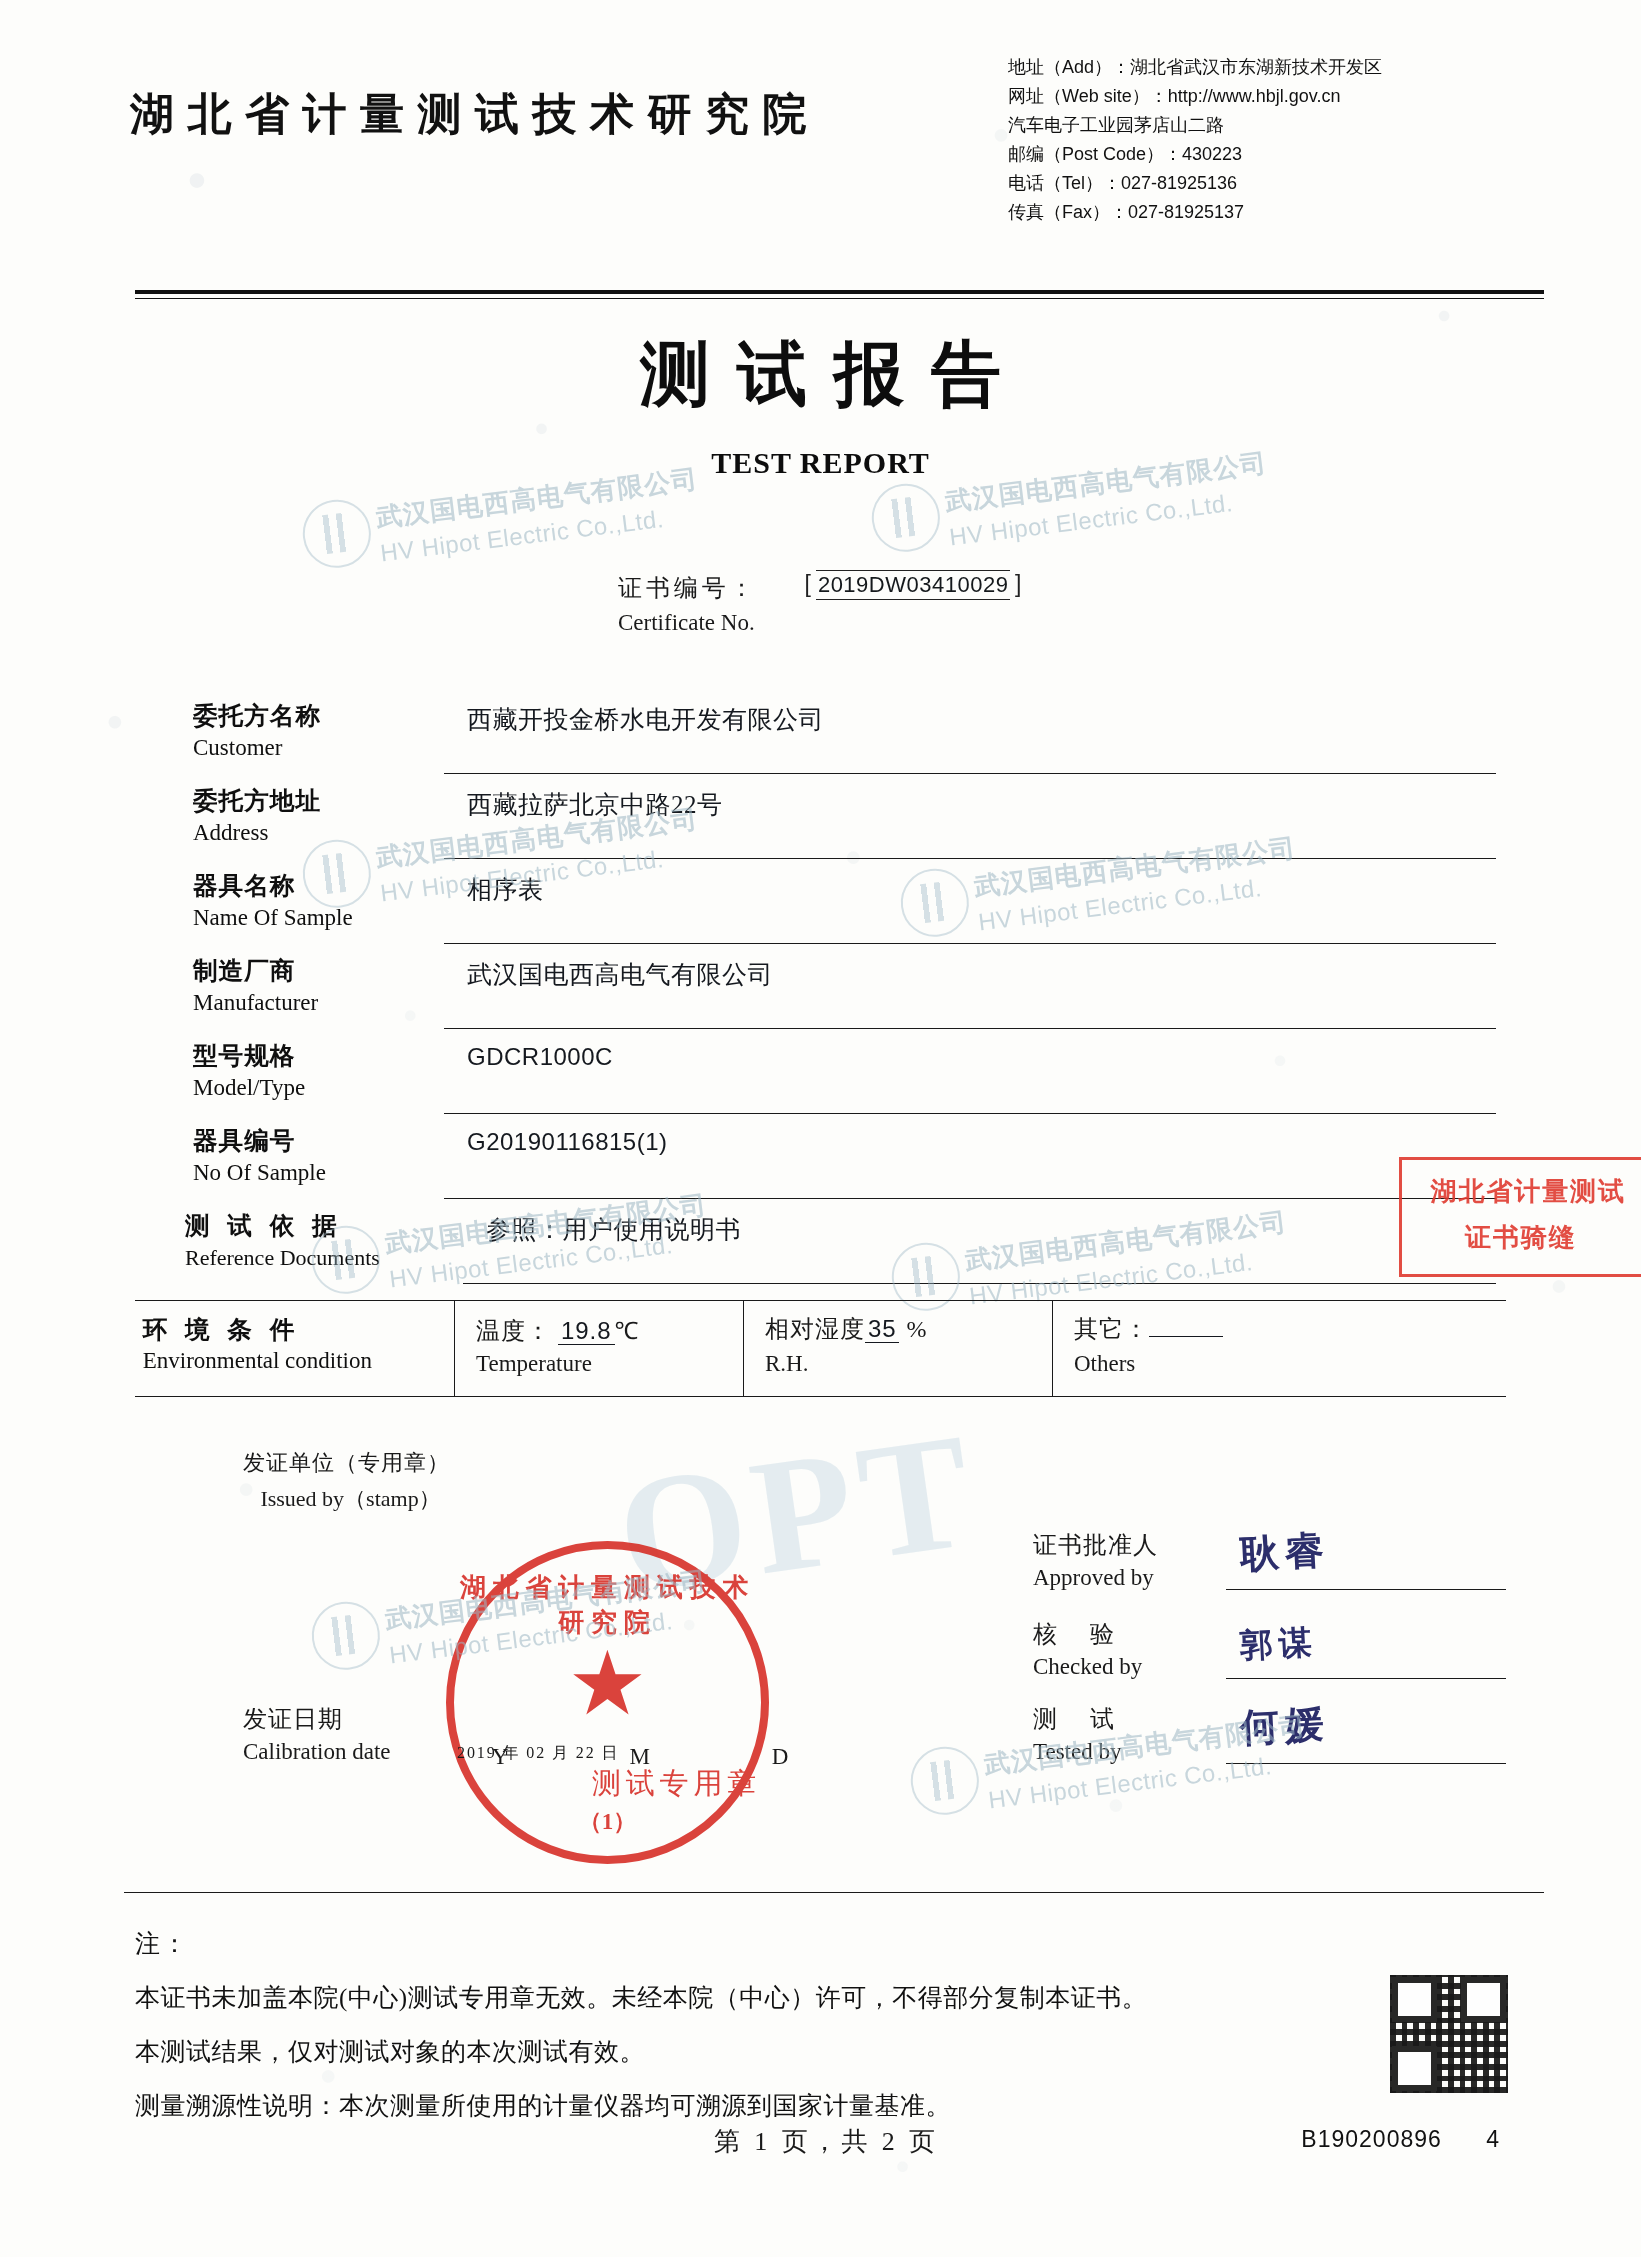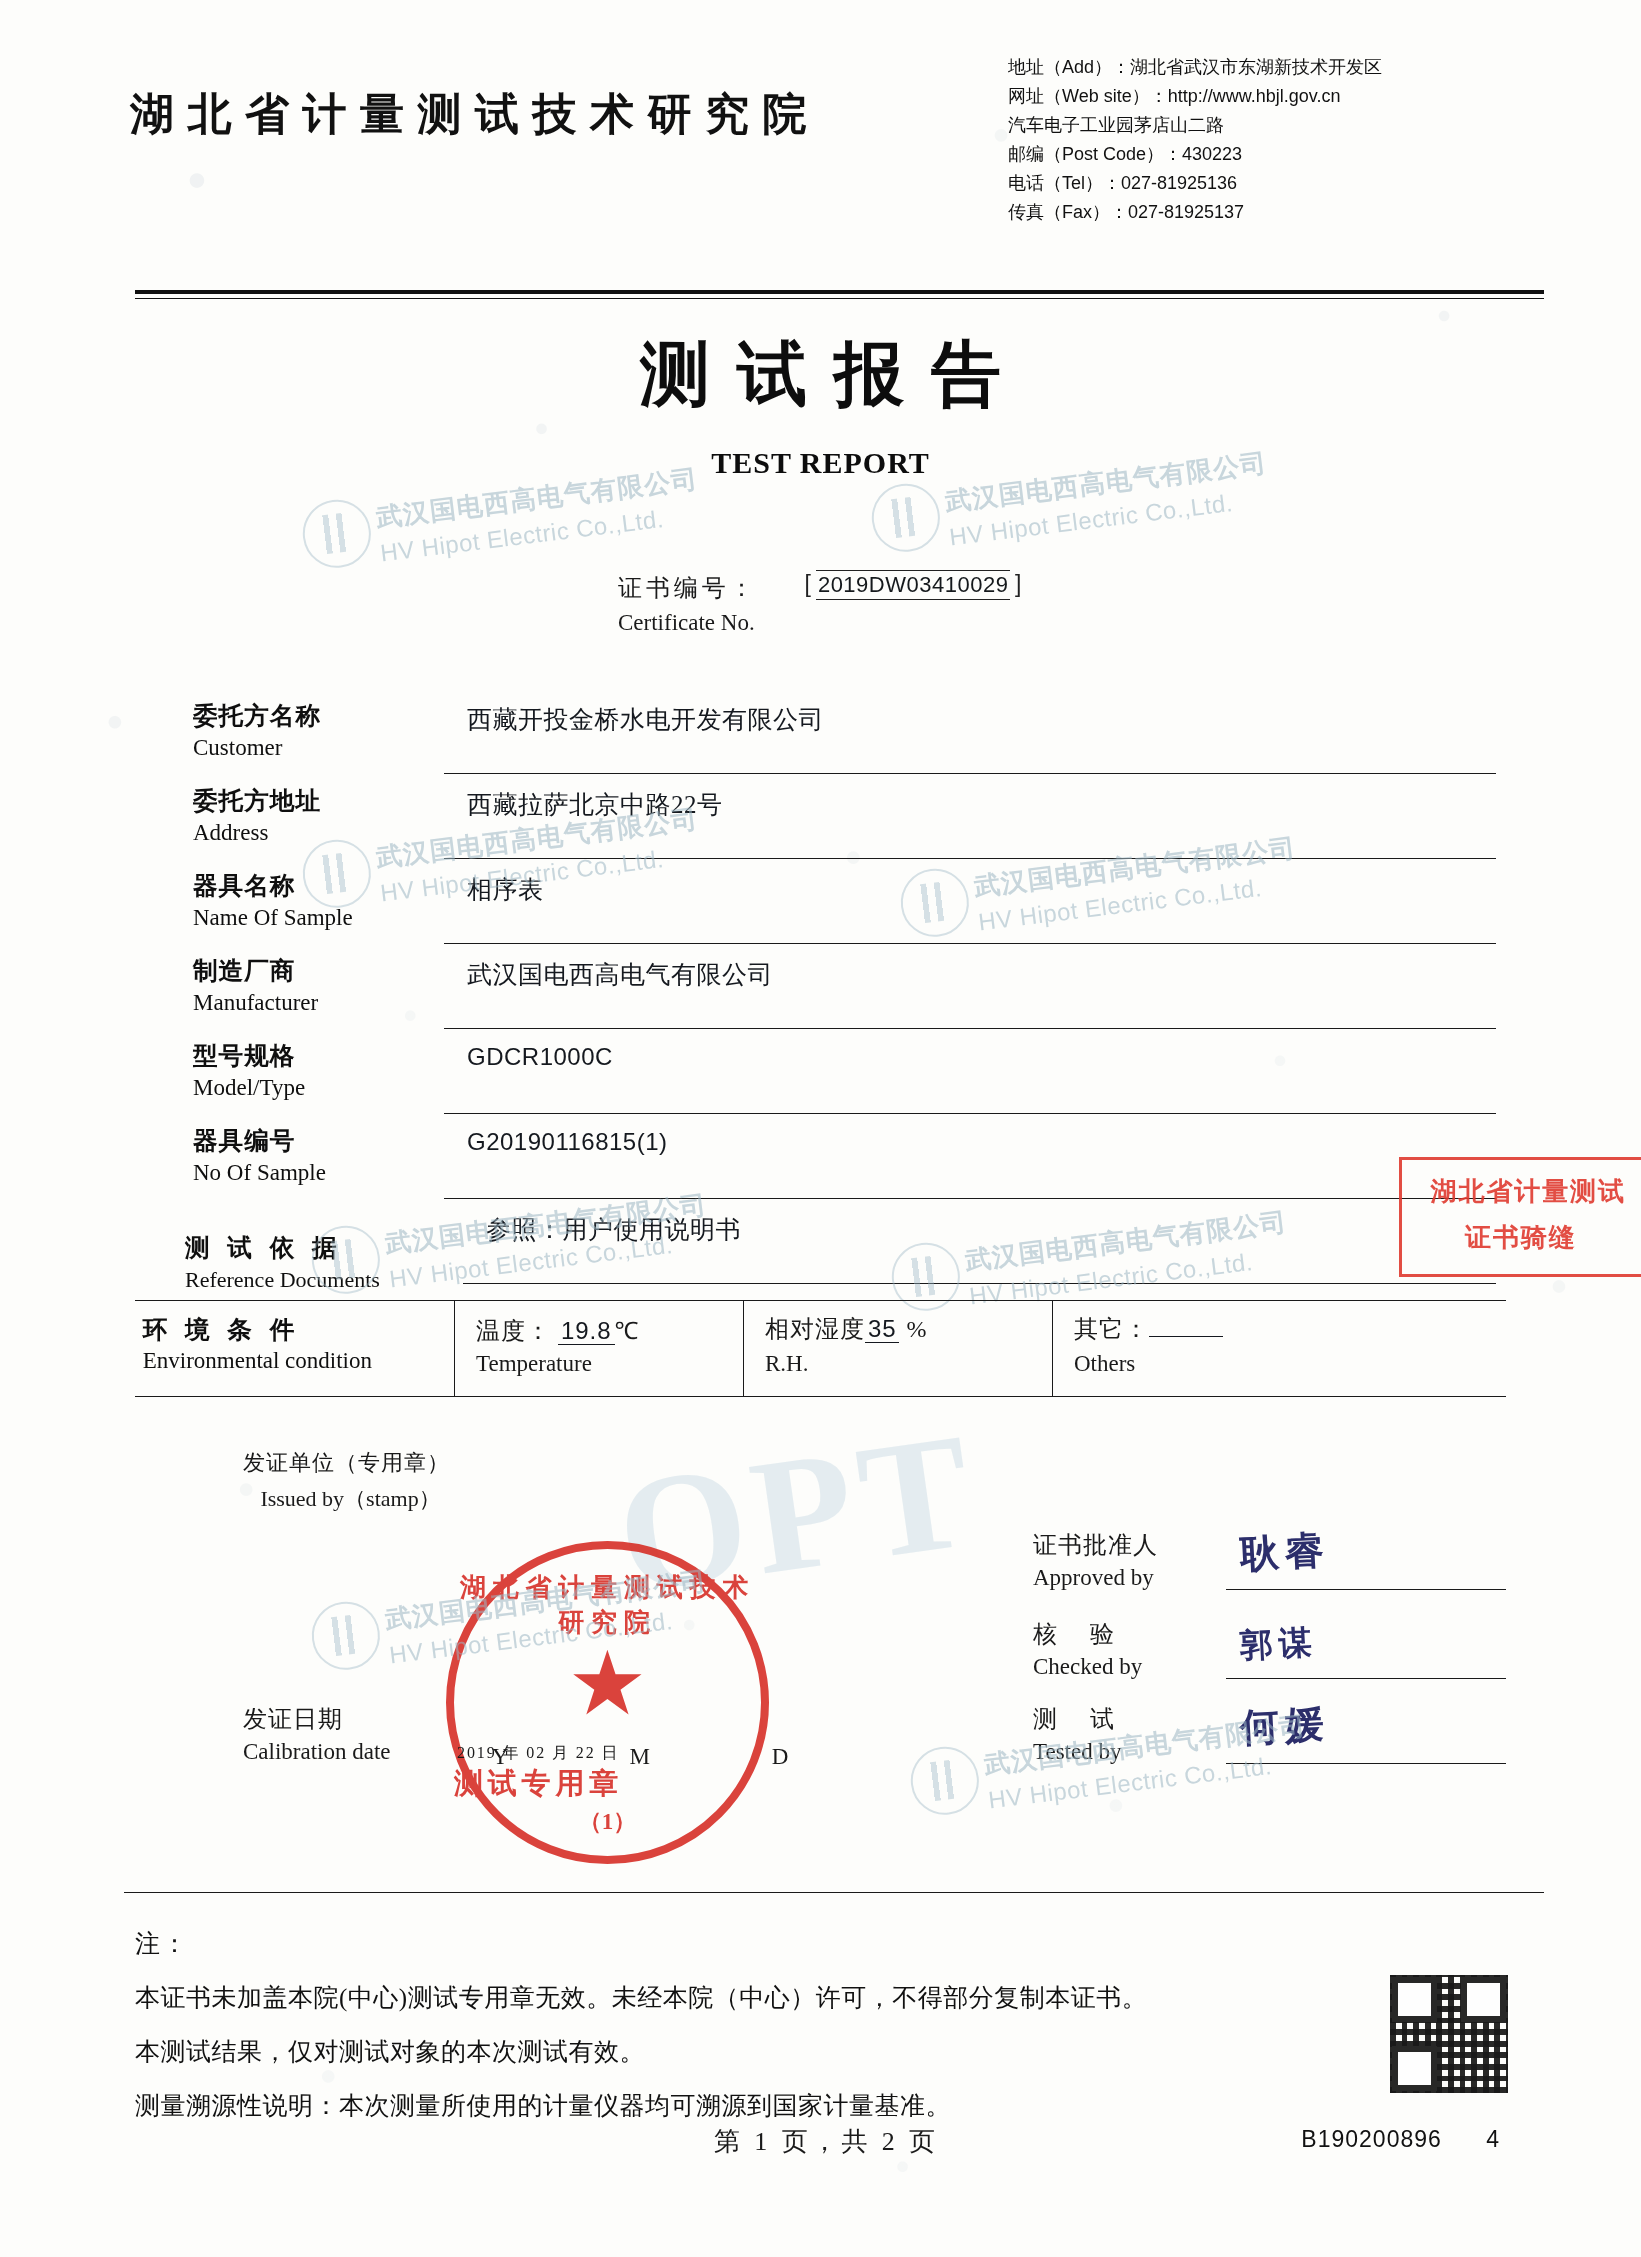--- a/index.html
+++ b/index.html
@@ -204,21 +204,21 @@
     top: 1.9px;
     font-size: 24px;
     font-family: "Liberation Sans", sans-serif;
     color: #15191f;
     letter-spacing: 0.5px;
   }
   .field-value span.serif {
     font-family: "Liberation Serif", serif;
     font-size: 25px;
   }
-  .lbl-ref .fl-cn { letter-spacing: 5.8px; margin-top: 22px; }
+  .lbl-ref .fl-cn { letter-spacing: 5.8px; }
   .lbl-ref .fl-en { font-size: 22px; }
 
   
   .env {
     position: absolute;
     left: 135px;
     top: 1300px;
     width: 1371px;
     height: 97px;
     border-top: 1.7px solid #1a1a1a;
@@ -441,24 +441,24 @@
     left: 0; right: 0; top: 21px;
     text-align: center;
     color: #d62a22;
     font-size: 26px;
     font-weight: bold;
     letter-spacing: 6.8px;
   }
   .stamp-round .bottom-txt {
     position: absolute;
     left: 0; right: 0; bottom: 52px;
-    text-align: left;
+    text-align: right;
     color: #d62a22;
     font-size: 29px;
-    font-weight: bold;
+    font-weight: normal;
     letter-spacing: 4.8px;
   }
   .stamp-round .bottom-num {
     position: absolute;
     left: 0; right: 0; bottom: 19.3px;
     text-align: center;
     color: #d62a22;
     font-size: 23px;
     font-weight: bold;
   }

